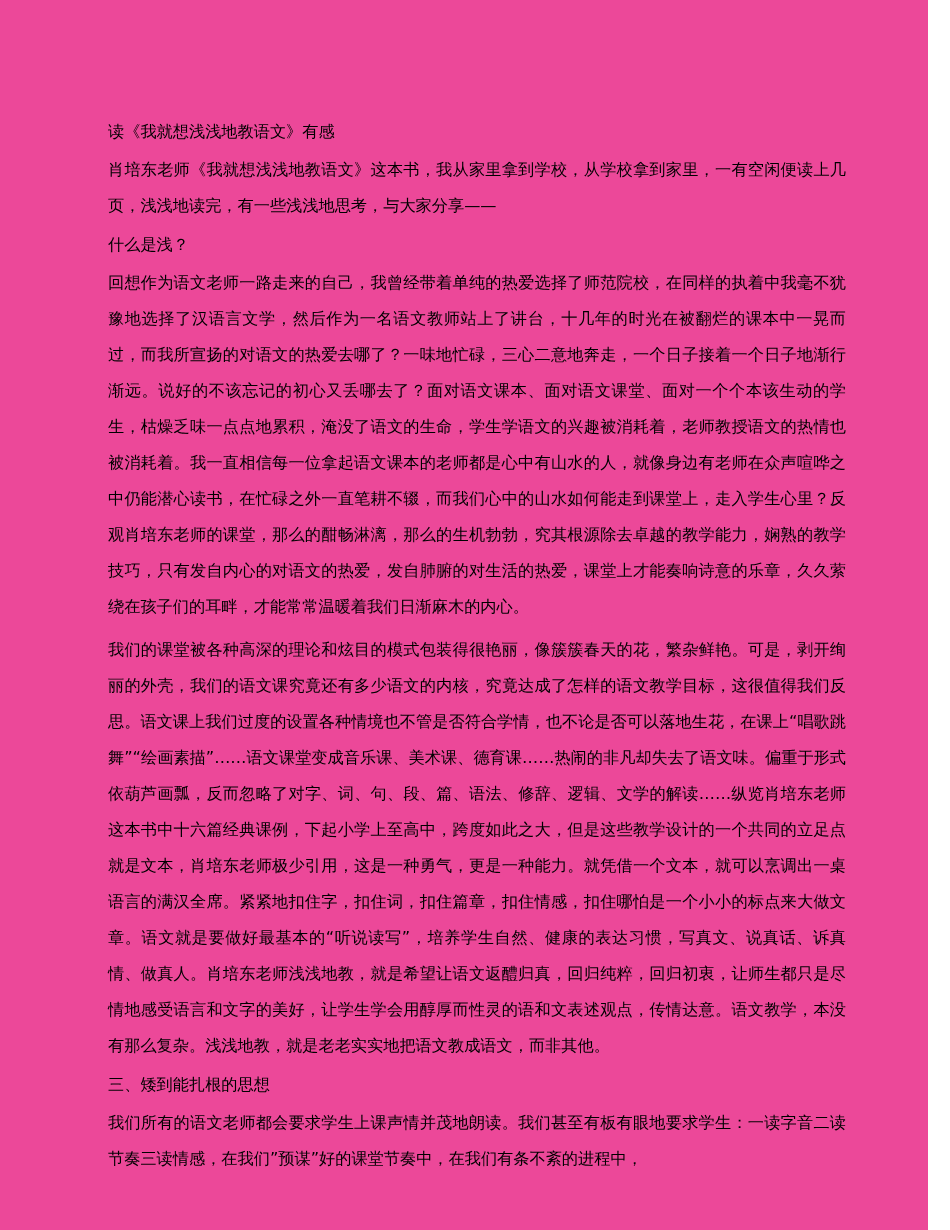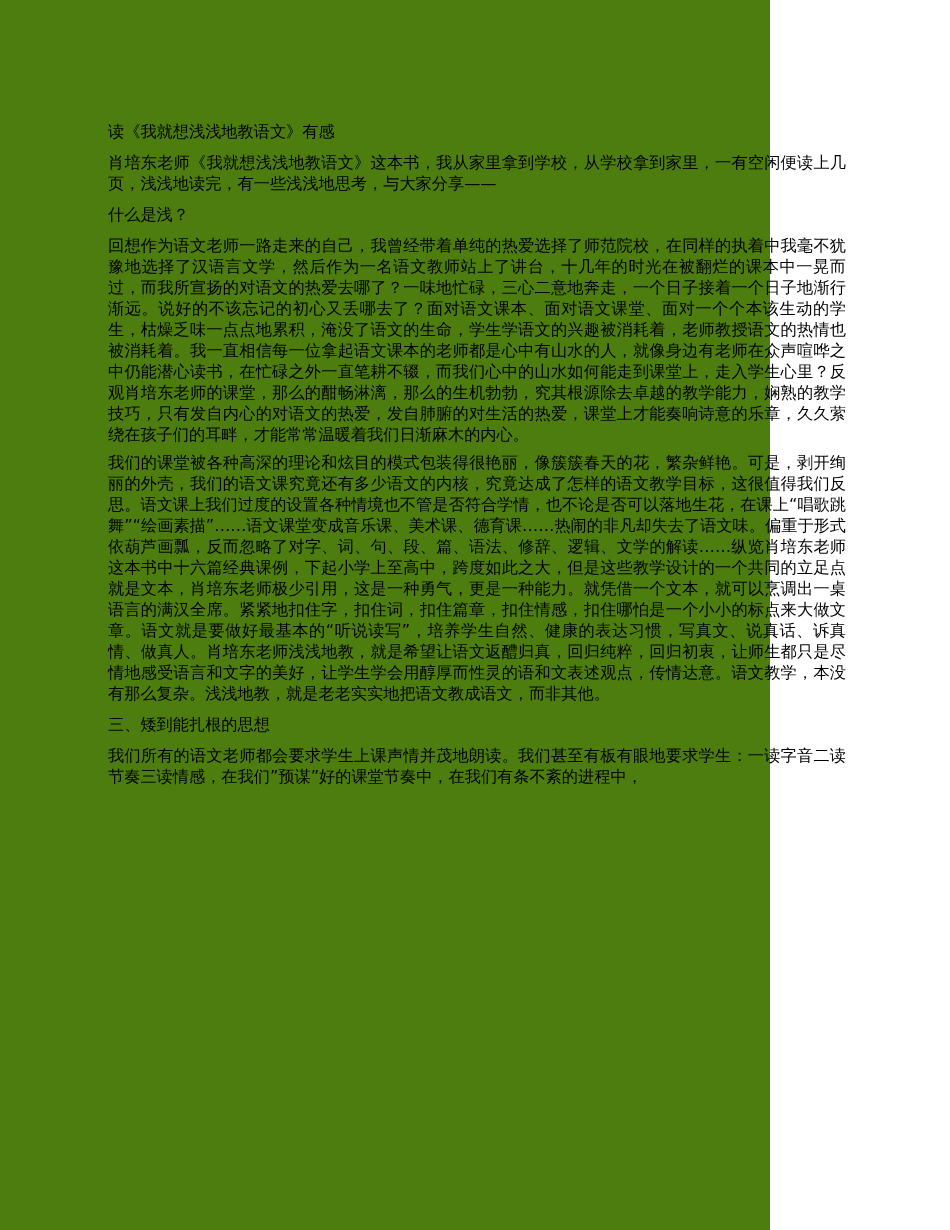--- a/index.html
+++ b/index.html
@@ -11,36 +11,36 @@
   body {
     width: 950px;
     height: 1230px;
     overflow: hidden;
     font-family: "DejaVu Sans", "Liberation Sans", sans-serif;
     color: #000000;
     -webkit-font-smoothing: none;
   }
   .page {
     position: relative;
-    width: 770px;
+    width: 928px;
     height: 1230px;
-    background: #4d7c0f;
+    background: #ec4899;
     box-sizing: border-box;
   }
   .doc-body {
     position: absolute;
     left: 108px;
     top: 118px;
     width: 738px;
   }
   .para {
     margin: 0 0 7px 0;
     padding: 0;
     font-size: 16.2px;
-    line-height: 21px;
+    line-height: 36px;
     text-align: justify;
     text-justify: inter-character;
     letter-spacing: 0px;
     word-break: break-all;
     color: #000000;
   }
   .heading {
     margin: 0 0 7px 0;
     padding: 0;
     font-size: 16.2px;

